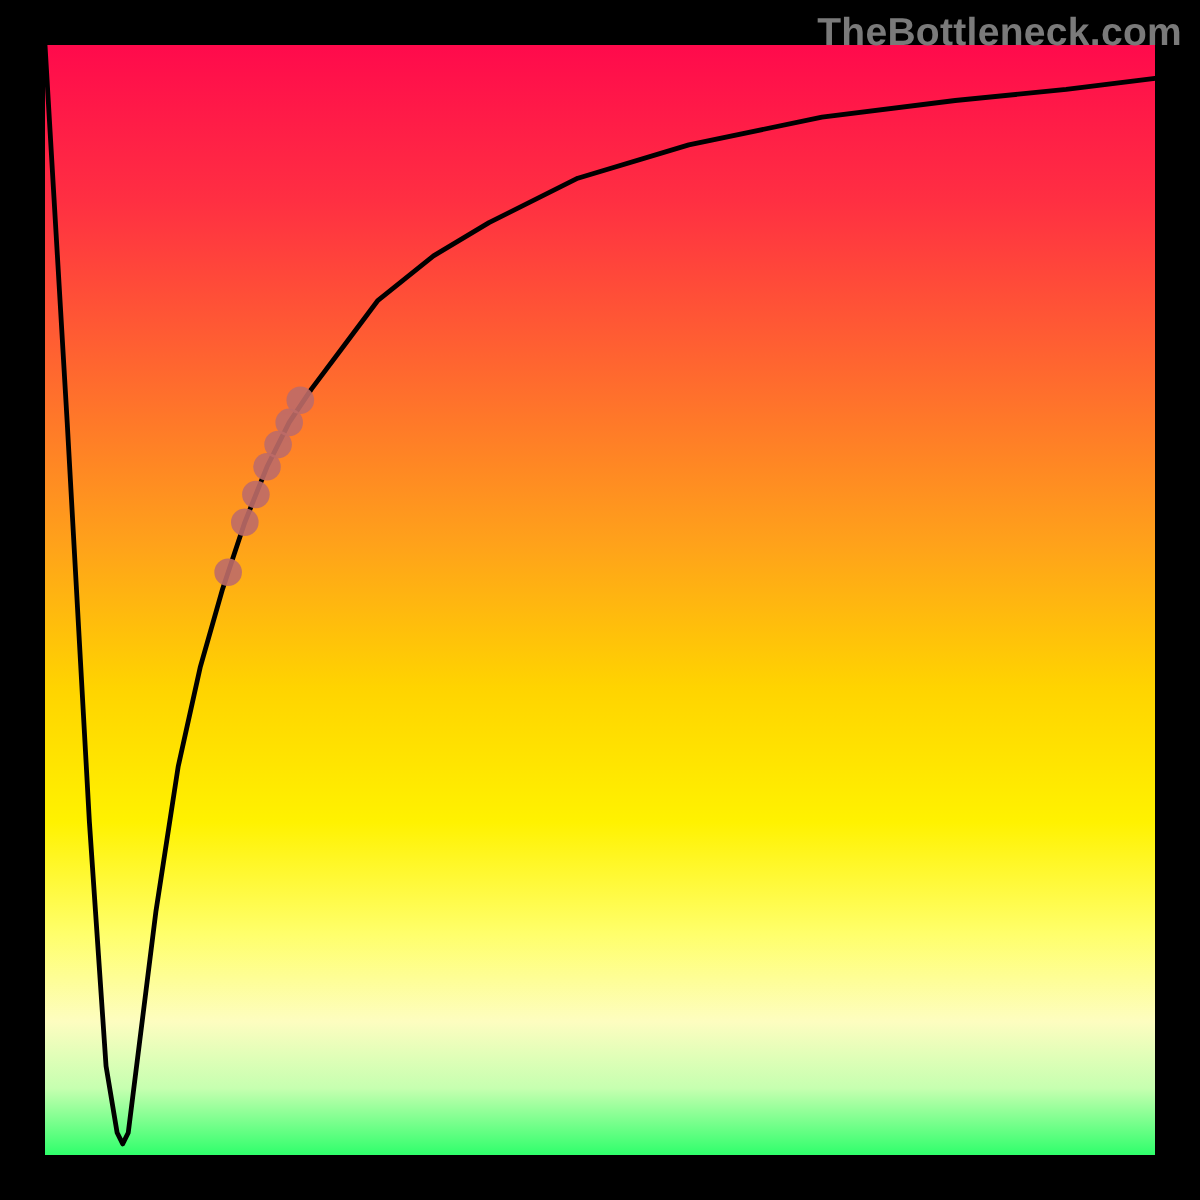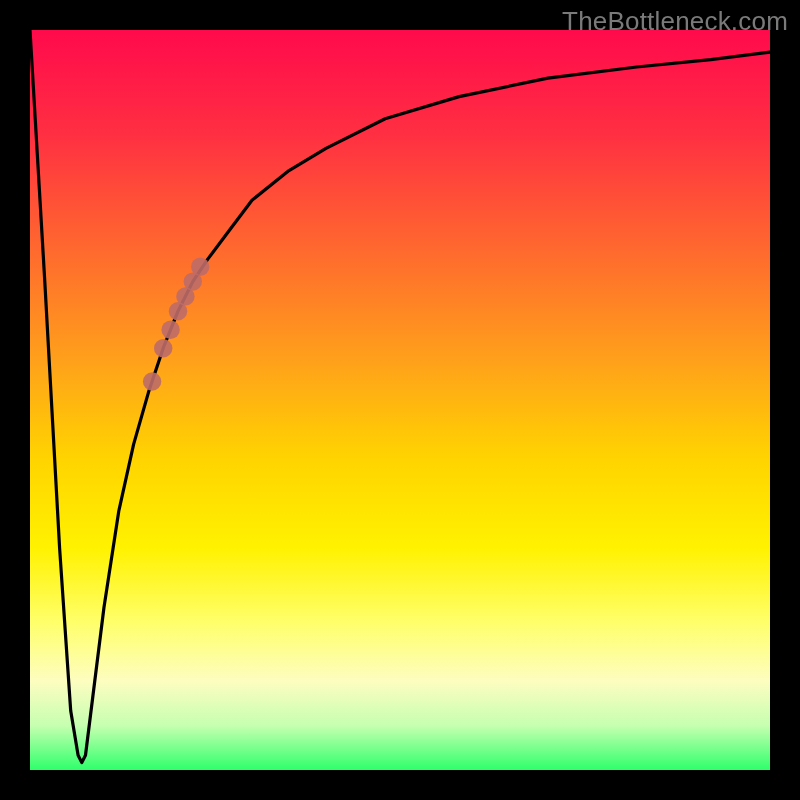--- a/index.html
+++ b/index.html
@@ -36,21 +36,21 @@
       #c6ffb0 94%,
       #2fff6b 100%
     );
   }
   .watermark {
     position: absolute;
     top: 6px;
     right: 12px;
     color: #7a7a7a;
     font-size: 26px;
-    font-weight: 400;
+    font-weight: 700;
     letter-spacing: 0.2px;
     user-select: none;
   }
   svg.curve {
     position: absolute;
     left: 0;
     top: 0;
     width: 740px;
     height: 740px;
     overflow: visible;

